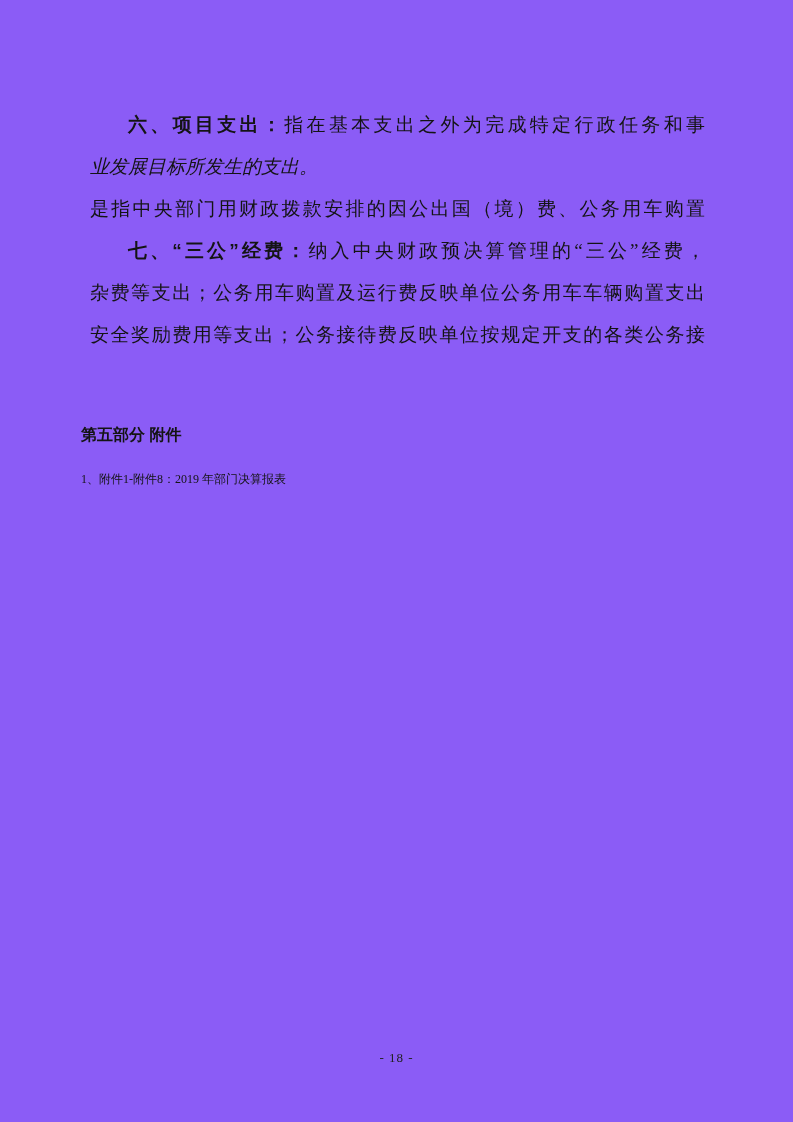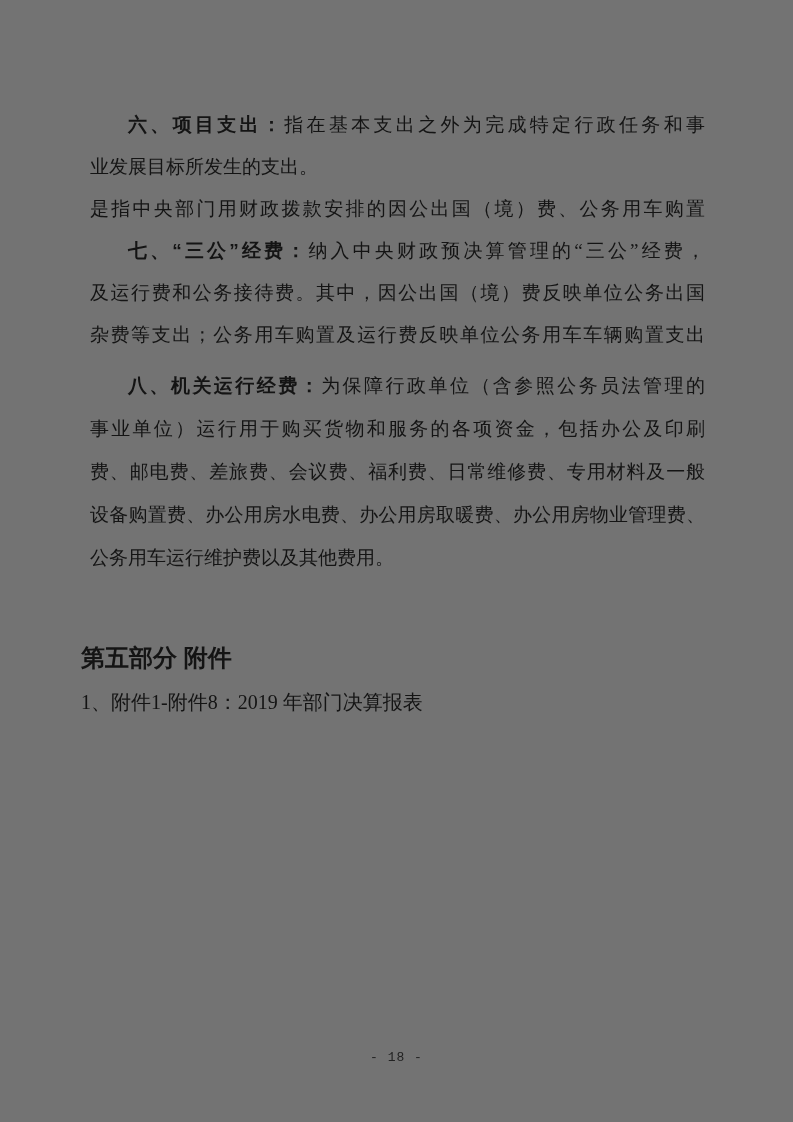--- a/index.html
+++ b/index.html
@@ -4,21 +4,21 @@
 <style>
   html, body {
     margin: 0;
     padding: 0;
     background: #ffffff;
   }
   .page {
     position: relative;
     width: 793px;
     height: 1122px;
-    background: #737373;
+    background: #8b5cf6;
     overflow: hidden;
     color: #141414;
     font-family: "Liberation Serif", "DejaVu Serif", serif;
   }
   .content {
     position: absolute;
     left: 90px;
     top: 104px;
     width: 615px;
   }
@@ -36,79 +36,73 @@
   }
   .para8 .line {
     height: 43px;
     line-height: 43px;
   }
   .line.first {
     text-indent: 2em;
   }
   .line.end {
     text-align-last: left;
+    font-style: italic;
   }
   .lead {
     font-weight: bold;
     font-family: "Liberation Sans", "DejaVu Sans", sans-serif;
   }
   .para8 {
     margin-top: 8px;
   }
   .section-heading {
     margin: 64px 0 0 -9px;
-    font-size: 24px;
+    font-size: 16px;
     line-height: 30px;
     font-weight: bold;
     font-family: "Liberation Sans", "DejaVu Sans", sans-serif;
     text-align: left;
   }
   .attachment-line {
     margin: 14px 0 0 -9px;
-    font-size: 20px;
+    font-size: 12px;
     line-height: 30px;
     text-align: left;
   }
   .footer {
     position: absolute;
     top: 1050px;
     left: 0;
     width: 100%;
     text-align: center;
     font-size: 13px;
     letter-spacing: 1px;
-    font-family: Liberation Mono, monospace;
+    font-family: Liberation Serif, serif;
     color: #222222;
   }
 </style>
 </head>
 <body>
 
 <div class="page">
   <div class="content">
 
     <div class="para">
       <div class="line first"><span class="lead">六、项目支出：</span><span>指在基本支出之外为完成特定行政任务和事</span></div>
       <div class="line end">业发展目标所发生的支出。</div>
     </div>
 
     <div class="para">
       <div class="line">是指中央部门用财政拨款安排的因公出国（境）费、公务用车购置</div>
       <div class="line first"><span class="lead">七、“三公”经费：</span><span>纳入中央财政预决算管理的“三公”经费，</span></div>
-      <div class="line">及运行费和公务接待费。其中，因公出国（境）费反映单位公务出国</div>
       <div class="line">杂费等支出；公务用车购置及运行费反映单位公务用车车辆购置支出</div>
+      <div class="line">安全奖励费用等支出；公务接待费反映单位按规定开支的各类公务接</div>
     </div>
 
-    <div class="para para8">
-      <div class="line first"><span class="lead">八、机关运行经费：</span><span>为保障行政单位（含参照公务员法管理的</span></div>
-      <div class="line">事业单位）运行用于购买货物和服务的各项资金，包括办公及印刷</div>
-      <div class="line">费、邮电费、差旅费、会议费、福利费、日常维修费、专用材料及一般</div>
-      <div class="line">设备购置费、办公用房水电费、办公用房取暖费、办公用房物业管理费、</div>
-      <div class="line end">公务用车运行维护费以及其他费用。</div>
-    </div>
 
     <h2 class="section-heading">第五部分 附件</h2>
 
     <div class="attachment-line">1、附件1-附件8：2019 年部门决算报表</div>
 
   </div>
 
   <div class="footer">- 18 -</div>
 </div>
 

